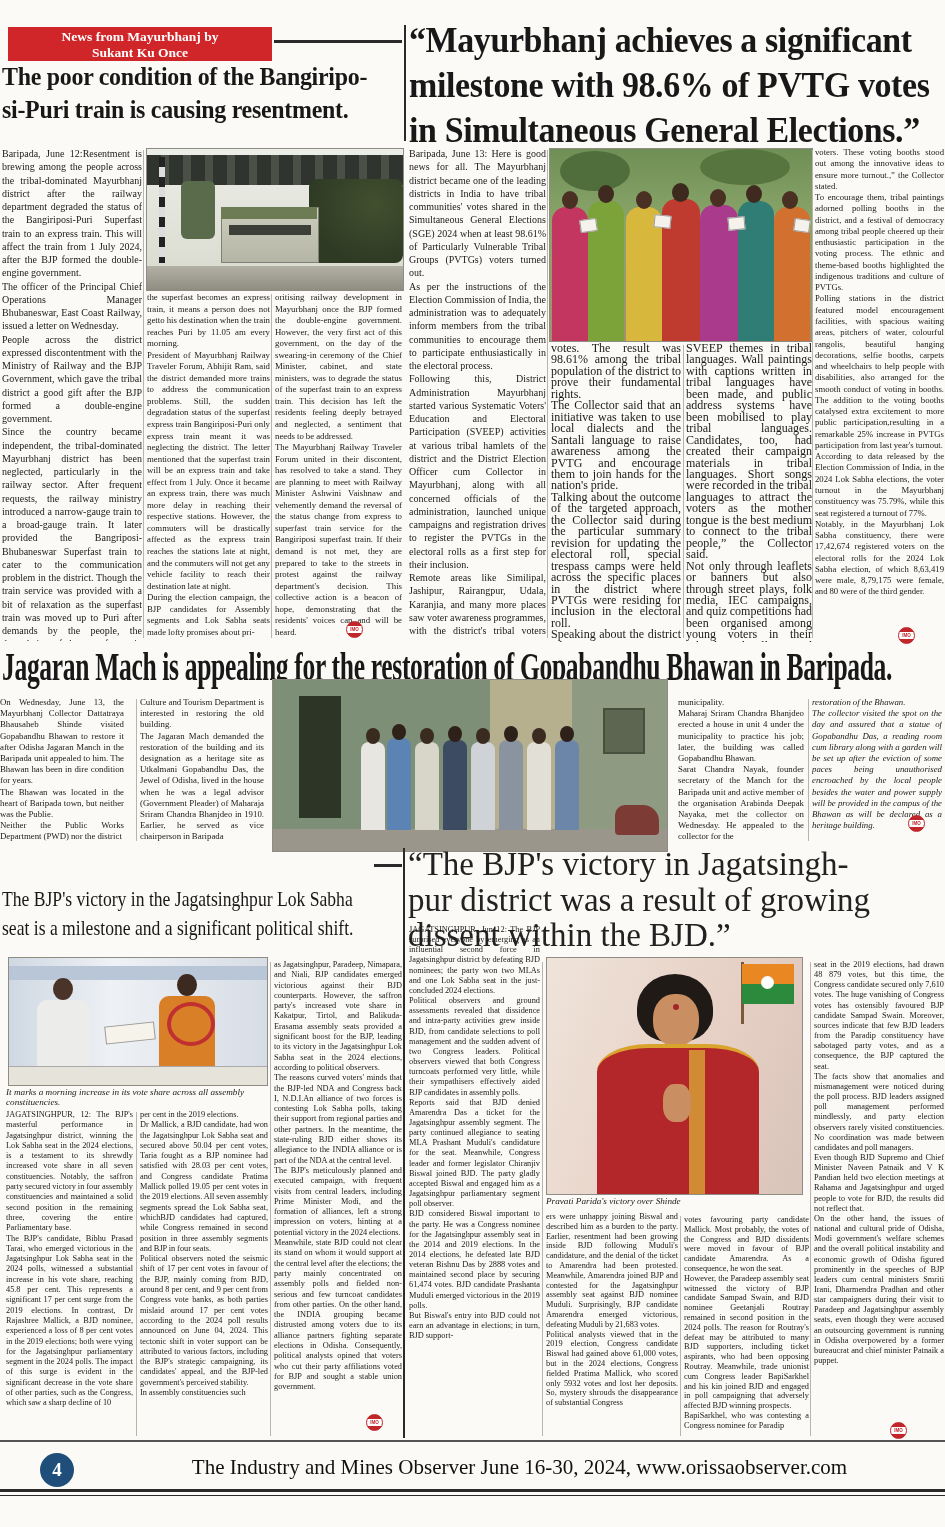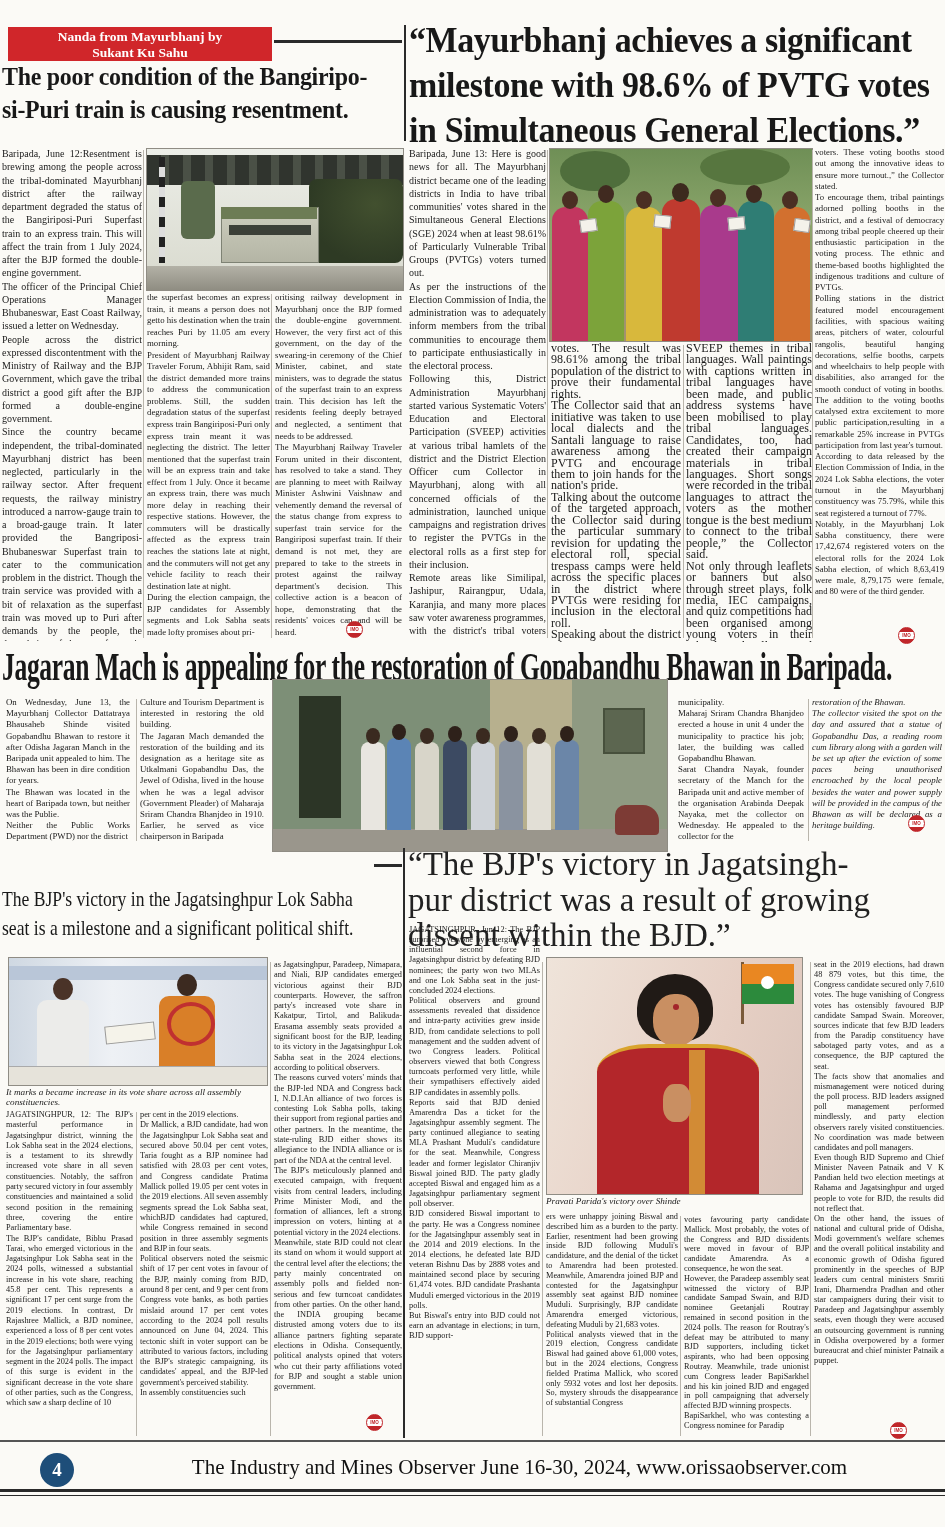--- a/index.html
+++ b/index.html
@@ -34,21 +34,21 @@
            color:#fff;font-size:19px;font-weight:bold;text-align:center;line-height:34px;}
   .footer-text{position:absolute;left:8px;right:0;text-align:center;font-size:21px;color:#111;
                padding-left:86px;box-sizing:border-box;}
 </style>
 </head>
 <body>
 
 <div class="page">
 
   <div class="banner abs" style="left:8px;top:27px;width:264px;height:34px;font-size:13.5px;line-height:1.2;padding-top:2px;box-sizing:border-box;">
-    <span style="display:inline-block;width:190px;">Nanda from Mayurbhanj by Sukant Ku Sahu</span>
+    <span style="display:inline-block;width:190px;">News from Mayurbhanj by Sukant Ku Once</span>
   </div>
   <div class="hrule-dark abs" style="left:274px;top:40px;width:128px;height:3px;"></div>
   <div class="vrule-dark" style="left:404px;top:25px;height:116px;"></div>
 
   <div class="headline" style="left:2px;top:60px;width:440px;font-size:26px;line-height:33px;transform:scaleX(0.92);letter-spacing:-0.3px;">
     <div>The poor condition of the Bangiripo-</div>
     <div>si-Puri train is causing resentment.</div>
   </div>
 
   <div class="photo" style="left:146px;top:148px;width:256px;height:141px;">
@@ -149,21 +149,21 @@
     <i style="left:119px;top:44px;width:14px;height:16px;background:#2e211a;border-radius:50%;"></i>
     <i style="left:147px;top:48px;width:14px;height:16px;background:#3a2a20;border-radius:50%;"></i>
     <i style="left:175px;top:46px;width:14px;height:16px;background:#2e211a;border-radius:50%;"></i>
     <i style="left:203px;top:48px;width:14px;height:16px;background:#3a2a20;border-radius:50%;"></i>
     <i style="left:231px;top:46px;width:14px;height:16px;background:#2e211a;border-radius:50%;"></i>
     <i style="left:259px;top:48px;width:14px;height:16px;background:#3a2a20;border-radius:50%;"></i>
     <i style="left:287px;top:46px;width:14px;height:16px;background:#2e211a;border-radius:50%;"></i>
     <i style="right:8px;bottom:16px;width:44px;height:30px;background:#7d3b35;border-radius:10px 16px 4px 4px;"></i>
   </div>
 
-  <div class="bodycol mid" style="left:6px;top:697px;width:124px;height:148px;">On Wednesday, June 13, the Mayurbhanj Collector Dattatraya Bhausaheb Shinde visited Gopabandhu Bhawan to restore it after Odisha Jagaran Manch in the Baripada unit appealed to him. The Bhawan has been in dire condition for years.
+  <div class="bodycol mid" style="left:0;top:697px;width:124px;height:148px;">On Wednesday, June 13, the Mayurbhanj Collector Dattatraya Bhausaheb Shinde visited Gopabandhu Bhawan to restore it after Odisha Jagaran Manch in the Baripada unit appealed to him. The Bhawan has been in dire condition for years.
 The Bhawan was located in the heart of Baripada town, but neither was the Publie.
 Neither the Public Works Department (PWD) nor the district</div>
   <div class="bodycol mid" style="left:140px;top:697px;width:124px;height:148px;">Culture and Tourism Department is interested in restoring the old building.
 The Jagaran Mach demanded the restoration of the building and its designation as a heritage site as Utkalmani Gopabandhu Das, the Jewel of Odisha, lived in the house when he was a legal advisor (Government Pleader) of Maharaja Sriram Chandra Bhanjdeo in 1910. Earlier, he served as vice chairperson in Baripada</div>
   <div class="bodycol mid" style="left:678px;top:697px;width:126px;height:148px;">municipality.
 Maharaj Sriram Chandra Bhanjdeo erected a house in unit 4 under the municipality to practice his job; later, the building was called Gopabandhu Bhawan.
 Sarat Chandra Nayak, founder secretary of the Manch for the Baripada unit and active member of the organisation Arabinda Deepak Nayaka, met the collector on Wednesday. He appealed to the collector for the</div>
   <div class="bodycol mid" style="left:812px;top:697px;width:130px;height:148px;font-style:italic;">restoration of the Bhawan.
 The collector visited the spot on the day and assured that a statue of Gopabandhu Das, a reading room cum library along with a garden will be set up after the eviction of some paces being unauthorised encroached by the local people besides the water and power supply will be provided in the campus of the Bhawan as will be declared as a heritage building.</div>
   <div class="vrule" style="left:136px;top:699px;height:142px;"></div>
@@ -182,21 +182,21 @@
     <i style="inset:0;background:linear-gradient(90deg,#cfd8e2,#eef1f5 40%,#d7dde6);"></i>
     <i style="left:0;top:8px;width:100%;height:14px;background:#b9c6d8;"></i>
     <i style="left:28px;top:42px;width:52px;height:85px;background:#ececea;border-radius:10px 10px 0 0;"></i>
     <i style="left:44px;top:20px;width:20px;height:22px;background:#4a3328;border-radius:50%;"></i>
     <i style="left:150px;top:38px;width:56px;height:89px;background:#d97f28;border-radius:10px 10px 0 0;"></i>
     <i style="left:168px;top:16px;width:20px;height:22px;background:#3c2a20;border-radius:50%;"></i>
     <i style="left:158px;top:44px;width:40px;height:36px;border:4px solid #c03030;border-radius:50%;"></i>
     <i style="left:96px;top:66px;width:48px;height:16px;background:#f5f3ea;border:1px solid #999;transform:rotate(-6deg);"></i>
     <i style="left:0;bottom:0;width:100%;height:18px;background:#e6e3da;border-top:1px solid #aaa;"></i>
   </div>
-  <div class="caption" style="left:6px;top:1087px;width:262px;">It marks a became increase in its vote share across all assembly constituencies.</div>
+  <div class="caption" style="left:6px;top:1087px;width:262px;">It marks a morning increase in its vote share across all assembly constituencies.</div>
 
   <div class="bodycol bot" style="left:6px;top:1110px;width:127px;height:330px;">JAGATSINGHPUR, 12: The BJP's masterful performance in Jagatsinghpur district, winning the Lok Sabha seat in the 2024 elections, is a testament to its shrewdly increased vote share in all seven constituencies. Notably, the saffron party secured victory in four assembly constituencies and maintained a solid second position in the remaining three, covering the entire Parliamentary base.
 The BJP's candidate, Bibhu Prasad Tarai, who emerged victorious in the Jagatsinghpur Lok Sabha seat in the 2024 polls, witnessed a substantial increase in his vote share, reaching 45.8 per cent. This represents a significant 17 per cent surge from the 2019 elections. In contrast, Dr Rajashree Mallick, a BJD nominee, experienced a loss of 8 per cent votes in the 2019 elections; both were vying for the Jagatsinghpur parliamentary segment in the 2024 polls. The impact of this surge is evident in the significant decrease in the vote share of other parties, such as the Congress, which saw a sharp decline of 10</div>
   <div class="bodycol bot" style="left:140px;top:1110px;width:128px;height:330px;">per cent in the 2019 elections.
 Dr Mallick, a BJD candidate, had won the Jagatsinghpur Lok Sabha seat and secured above 50.04 per cent votes, Taria fought as a BJP nominee had satisfied with 28.03 per cent votes, and Congress candidate Pratima Mallick polled 19.05 per cent votes in the 2019 elections.  All seven assembly segments spread the Lok Sabha seat, whichBJD candidates had captured, while Congress remained in second position in three assembly segments and BJP in four seats.
 Political observers noted the seismic shift of 17 per cent votes in favour of the BJP, mainly coming from BJD, around 8 per cent, and 9 per cent from Congress vote banks, as both parties mislaid around 17 per cent votes according to the 2024 poll results announced on June 04, 2024. This tectonic shift in voter support can be attributed to various factors, including the BJP's strategic campaigning, its candidates' appeal, and the BJP-led government's perceived stability.
 In assembly constituencies such</div>
   <div class="bodycol bot" style="left:274px;top:960px;width:128px;height:478px;">as Jagatsinghpur, Paradeep, Nimapara, and Niali, BJP candidates emerged victorious against their BJD counterparts. However, the saffron party's increased vote share in Kakatpur, Tirtol, and Balikuda-Erasama assembly seats provided a significant boost for the BJP, leading to its victory in the Jagatsinghpur Lok Sabha seat in the 2024 elections, according to political observers.
 The reasons curved voters' minds that the BJP-led NDA and Congress back I, N.D.I.An alliance of two forces is contesting Lok Sabha polls, taking their support from regional parties and other partners. In the meantime, the state-ruling BJD either shows its allegiance to the INDIA alliance or is part of the NDA at the central level.
 The BJP's meticulously planned and executed campaign, with frequent visits from central leaders, including Prime Minister Modi, and the formation of alliances, left a strong impression on voters, hinting at a potential victory in the 2024 elections.

